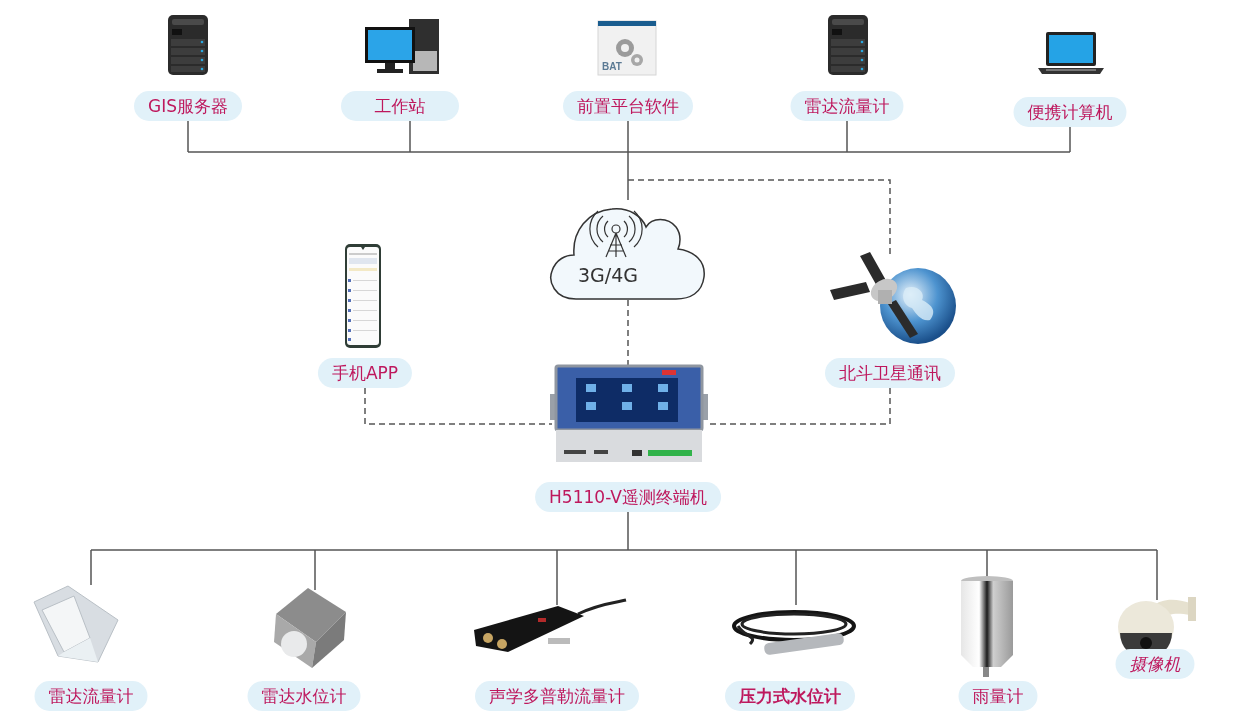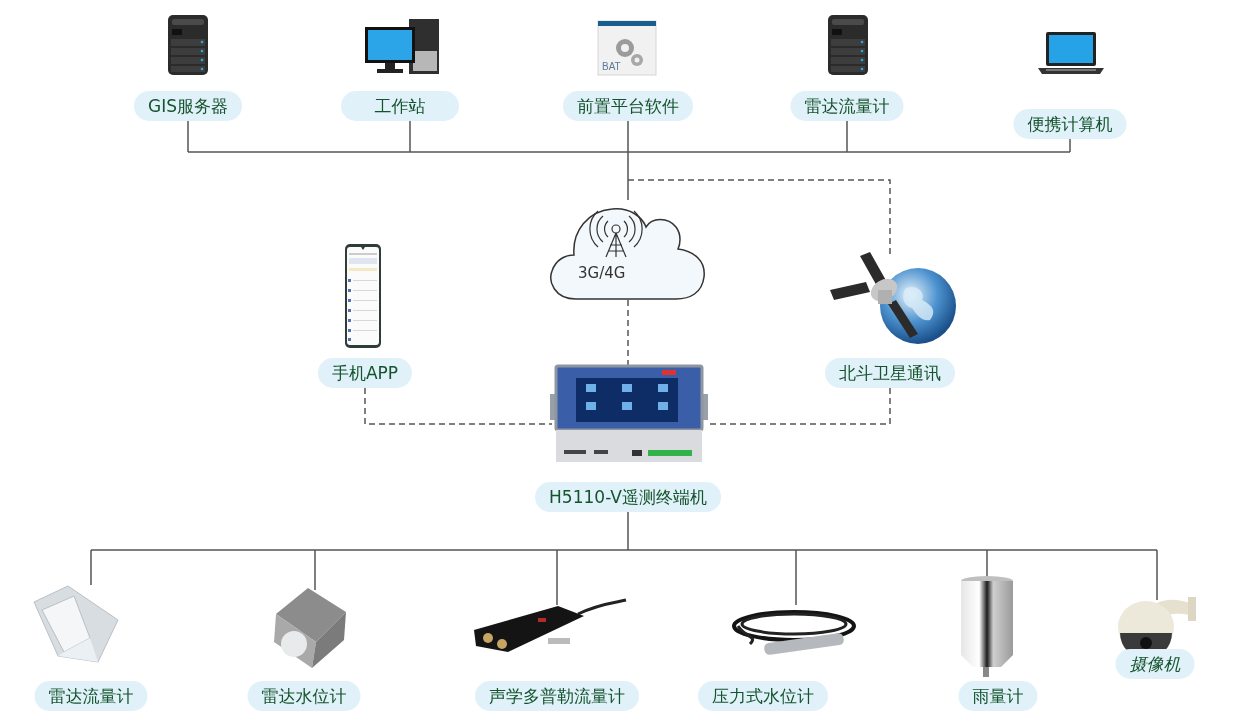--- a/index.html
+++ b/index.html
@@ -1,23 +1,23 @@
 <!DOCTYPE html>
 <html><head>
 <meta charset="utf-8">
 <style>
   html, body { margin:0; padding:0; background:#ffffff; }
   body { width:1240px; height:725px; position:relative; overflow:hidden;
          font-family:"DejaVu Sans", "Liberation Sans", sans-serif; color:#444; }
   .abs { position:absolute; }
   .pill { position:absolute; height:30px; line-height:30px; border-radius:15px;
-          background:#e1f1f9; color:#14532d; font-size:17px; text-align:center;
+          background:#e1f1f9; color:#be185d; font-size:17px; text-align:center;
           padding:0 14px; white-space:nowrap; transform:translateX(-50%); }
   svg.lines { position:absolute; left:0; top:0; }
-  .icon { position:absolute; }
+  .icon { position:absolute;font-weight:bold; }
 </style>
 </head>
 <body>
 
 <svg class="lines" width="1240" height="725">
   <g stroke="#555" stroke-width="1.5" fill="none">
 
     <line x1="188" y1="152" x2="1070" y2="152"></line>
     <line x1="188" y1="120" x2="188" y2="152"></line>
     <line x1="410" y1="120" x2="410" y2="152"></line>
@@ -111,38 +111,38 @@
     <rect x="13" y="5" width="44" height="28" fill="#25a3e6"></rect>
     <path d="M2 38 H68 L64 44 H6 Z" fill="#333"></path>
     <rect x="10" y="39" width="50" height="2" fill="#777"></rect>
   </svg>
 </div>
 
 <div class="pill" style="left:188px;top:91px;">GIS服务器</div>
 <div class="pill" style="left:400px;top:91px;width:90px;">工作站</div>
 <div class="pill" style="left:628px;top:91px;">前置平台软件</div>
 <div class="pill" style="left:847px;top:91px;">雷达流量计</div>
-<div class="pill" style="left:1070px;top:109px;text-align:right;">便携计算机</div>
+<div class="pill" style="left:1070px;top:97px;text-align:right;">便携计算机</div>
 
 <div class="icon" style="left:546px;top:195px;">
   <svg width="162" height="106" viewBox="0 0 162 106">
     <path d="M30 104 C8 104 2 86 6 76 C10 64 20 60 28 60 C26 36 42 16 66 14 C84 12 96 22 100 32 C106 22 122 22 130 32 C136 40 134 50 132 54 C148 56 160 66 158 82 C156 98 144 104 130 104 Z" fill="#f2f8fc" stroke="#333" stroke-width="1.5"></path>
     <g stroke="#333" stroke-width="1.2" fill="none">
       <circle cx="70" cy="34" r="4"></circle>
       <path d="M62 26 A11 11 0 0 0 62 42"></path>
         <path d="M78 26 A11 11 0 0 1 78 42"></path>
       <path d="M57 21 A17 17 0 0 0 57 47"></path>
         <path d="M83 21 A17 17 0 0 1 83 47"></path>
       <path d="M52 16 A24 24 0 0 0 52 52"></path>
         <path d="M88 16 A24 24 0 0 1 88 52"></path>
       <path d="M70 38 L60 62 M70 38 L80 62 M64 50 H76 M62 56 H78 M70 38 V62"></path>
     </g>
   </svg>
 </div>
-<div class="abs" style="left:578px;top:264px;font-size:15px;color:#333;">3G/4G</div>
+<div class="abs" style="left:578px;top:264px;font-size:19px;color:#333;">3G/4G</div>
 
 <div class="icon" style="left:335px;top:243px;">
   <svg width="56" height="106" viewBox="0 0 56 106">
     <rect x="10" y="1" width="36" height="104" rx="5" fill="#2f3d36"></rect>
     <rect x="12" y="4" width="32" height="98" rx="3" fill="#fbfbfb"></rect>
     <polygon points="26,4 30,4 28,7" fill="#2f3d36"></polygon>
     <rect x="14" y="10" width="28" height="2" fill="#ccc"></rect>
     <rect x="14" y="15" width="28" height="6" fill="#e0e6ef"></rect>
     <rect x="14" y="25" width="28" height="3" fill="#f3e9c6"></rect>
     <g fill="#5470b8">
@@ -267,15 +267,15 @@
     <rect x="76" y="4" width="8" height="24" fill="#dcd6c2"></rect>
     <ellipse cx="34" cy="34" rx="28" ry="26" fill="#ece8da"></ellipse>
     <path d="M8 40 A26 26 0 0 0 60 40 Z" fill="#3a3a3a"></path>
     <circle cx="34" cy="50" r="6" fill="#111"></circle>
   </svg>
 </div>
 
 <div class="pill" style="left:91px;top:681px;">雷达流量计</div>
 <div class="pill" style="left:304px;top:681px;">雷达水位计</div>
 <div class="pill" style="left:557px;top:681px;">声学多普勒流量计</div>
-<div class="pill" style="left:763px;top:681px;">压力式水位计</div>
+<div class="pill" style="left:790px;top:681px;font-weight:bold;">压力式水位计</div>
 <div class="pill" style="left:998px;top:681px;text-align:right;">雨量计</div>
 <div class="pill" style="left:1155px;top:649px;font-style:italic;">摄像机</div>
 
 </body></html>

